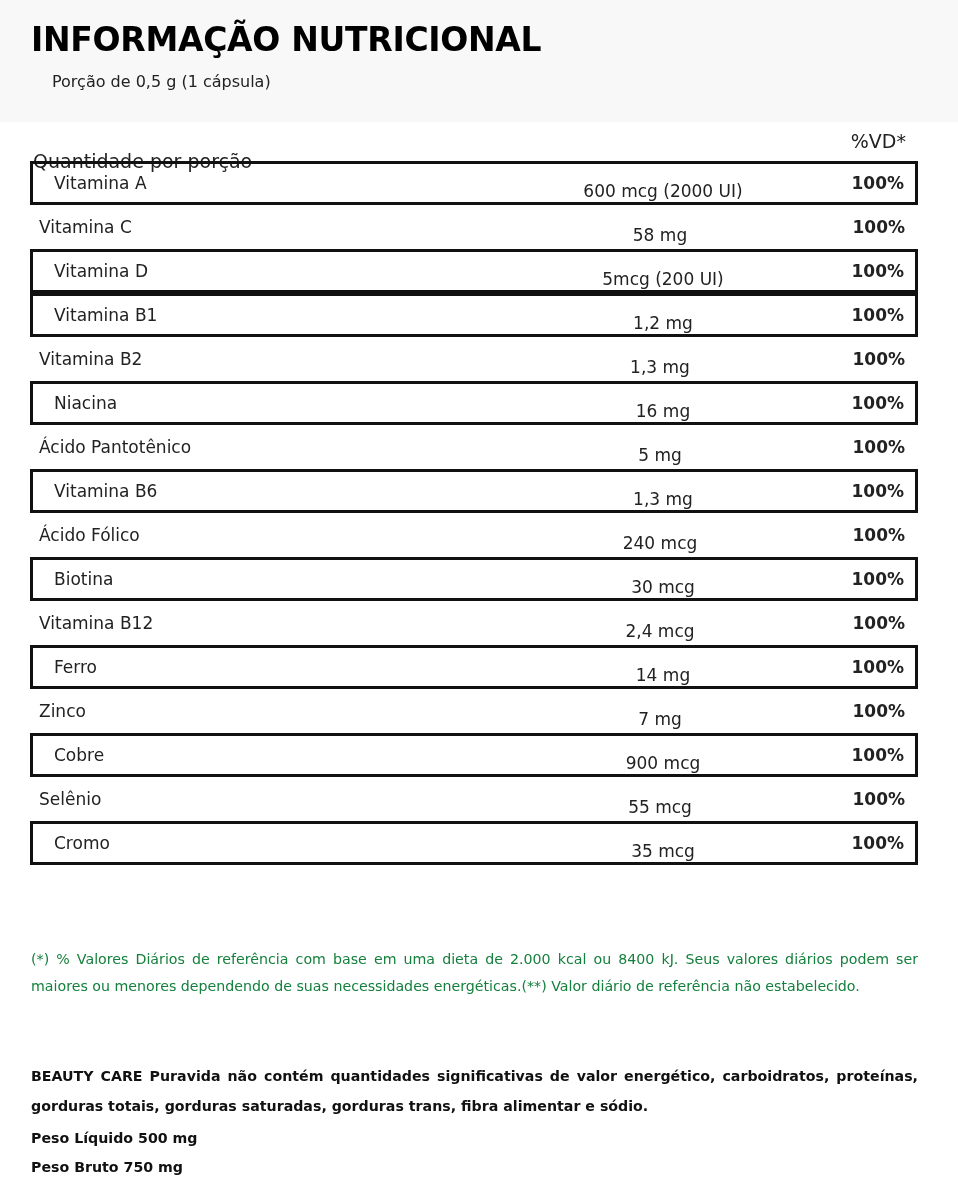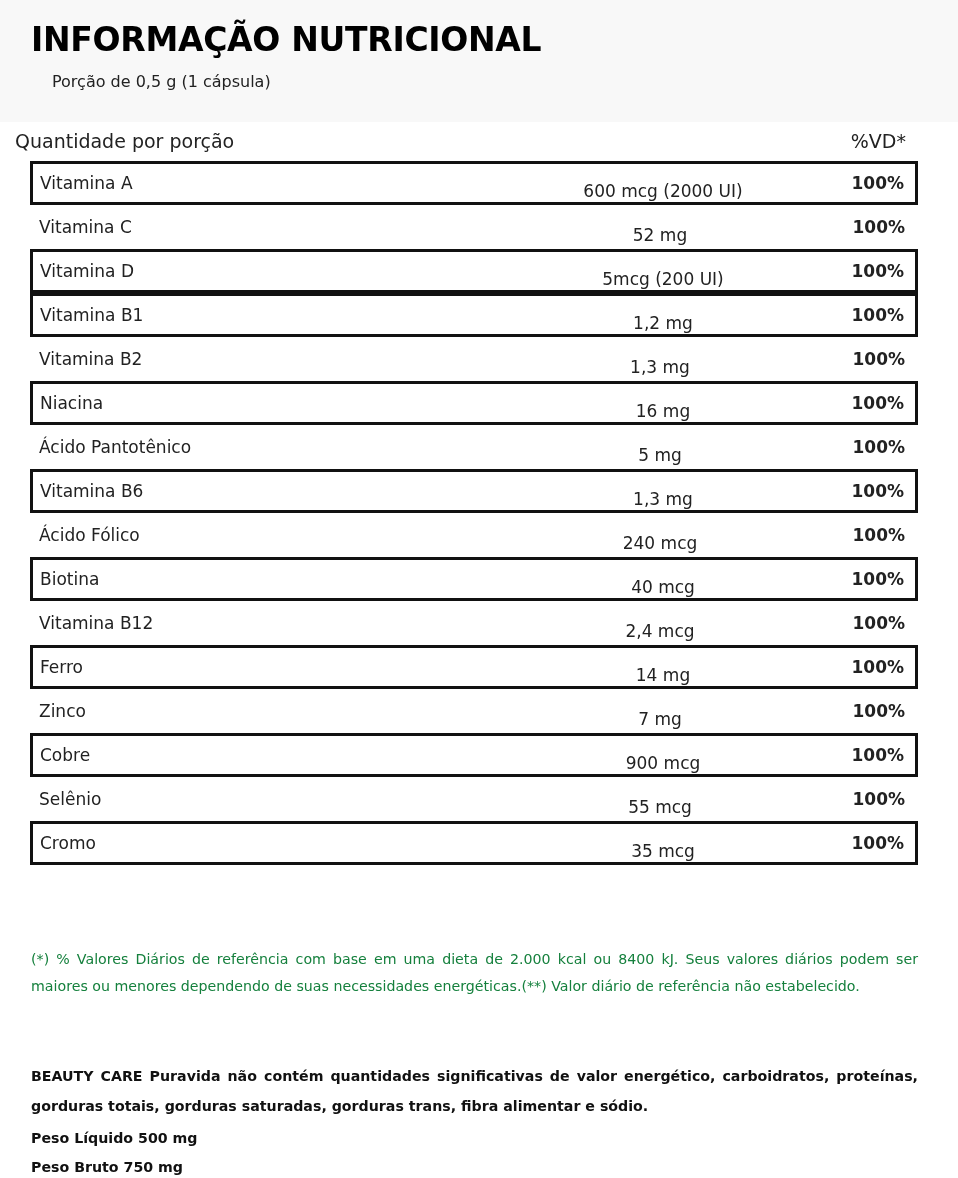--- a/index.html
+++ b/index.html
@@ -20,34 +20,34 @@
     font-weight: bold; font-size: 33px; letter-spacing: -0.3px;
     color: #000000; margin: 0;
   }
   .subtitle {
     position: absolute; left: 31px; top: 72px;
     font-size: 16px; color: #222; margin-left: 21px;
   }
   .col-head {
     position: absolute; top: 130px; font-size: 19px; color: #222;
   }
-  .col-head.left { left: 15px; }
+  .col-head.left { left: 33px; margin-top: 20px; }
   .col-head.right { right: 52px; }
   .table {
     position: absolute; left: 30px; top: 161px; width: 888px;
   }
   .row {
     position: relative; height: 44px; box-sizing: border-box;
     display: flex; align-items: center; font-size: 17px; color: #222;
   }
   .row.boxed { border: 3px solid #111; }
   .row .name { position: absolute; left: 9px; }
   .row .amount { position: absolute; left: 520px; width: 220px; text-align: center; margin-top: 16px; }
   .row .vd { position: absolute; right: 13px; font-weight: bold; }
-  .row.boxed .name { left: 7px; }
+  .row.boxed .name { left: 21px; }
   .row.boxed .vd { right: 11px; }
   .footnote {
     position: absolute; left: 31px; top: 932px; width: 887px;
     font-size: 14.2px; line-height: 27px; color: #15803d;
     text-align: justify;
   }
   .disclaimer {
     position: absolute; left: 31px; top: 1047px; width: 887px;
     font-size: 14.2px; line-height: 30px; font-weight: bold; color: #111;
     text-align: justify;
@@ -70,21 +70,21 @@
 <div class="col-head right">%VD*</div>
 
 <div class="table">
   <div class="row boxed">
     <span class="name">Vitamina A</span>
     <span class="amount">600 mcg (2000 UI)</span>
     <span class="vd">100%</span>
   </div>
   <div class="row">
     <span class="name">Vitamina C</span>
-    <span class="amount">52 mg</span>
+    <span class="amount">58 mg</span>
     <span class="vd">100%</span>
   </div>
   <div class="row boxed">
     <span class="name">Vitamina D</span>
     <span class="amount">5mcg (200 UI)</span>
     <span class="vd">100%</span>
   </div>
   <div class="row boxed">
     <span class="name">Vitamina B1</span>
     <span class="amount">1,2 mg</span>
@@ -110,21 +110,21 @@
     <span class="amount">1,3 mg</span>
     <span class="vd">100%</span>
   </div>
   <div class="row">
     <span class="name">Ácido Fólico</span>
     <span class="amount">240 mcg</span>
     <span class="vd">100%</span>
   </div>
   <div class="row boxed">
     <span class="name">Biotina</span>
-    <span class="amount">40 mcg</span>
+    <span class="amount">30 mcg</span>
     <span class="vd">100%</span>
   </div>
   <div class="row">
     <span class="name">Vitamina B12</span>
     <span class="amount">2,4 mcg</span>
     <span class="vd">100%</span>
   </div>
   <div class="row boxed">
     <span class="name">Ferro</span>
     <span class="amount">14 mg</span>

